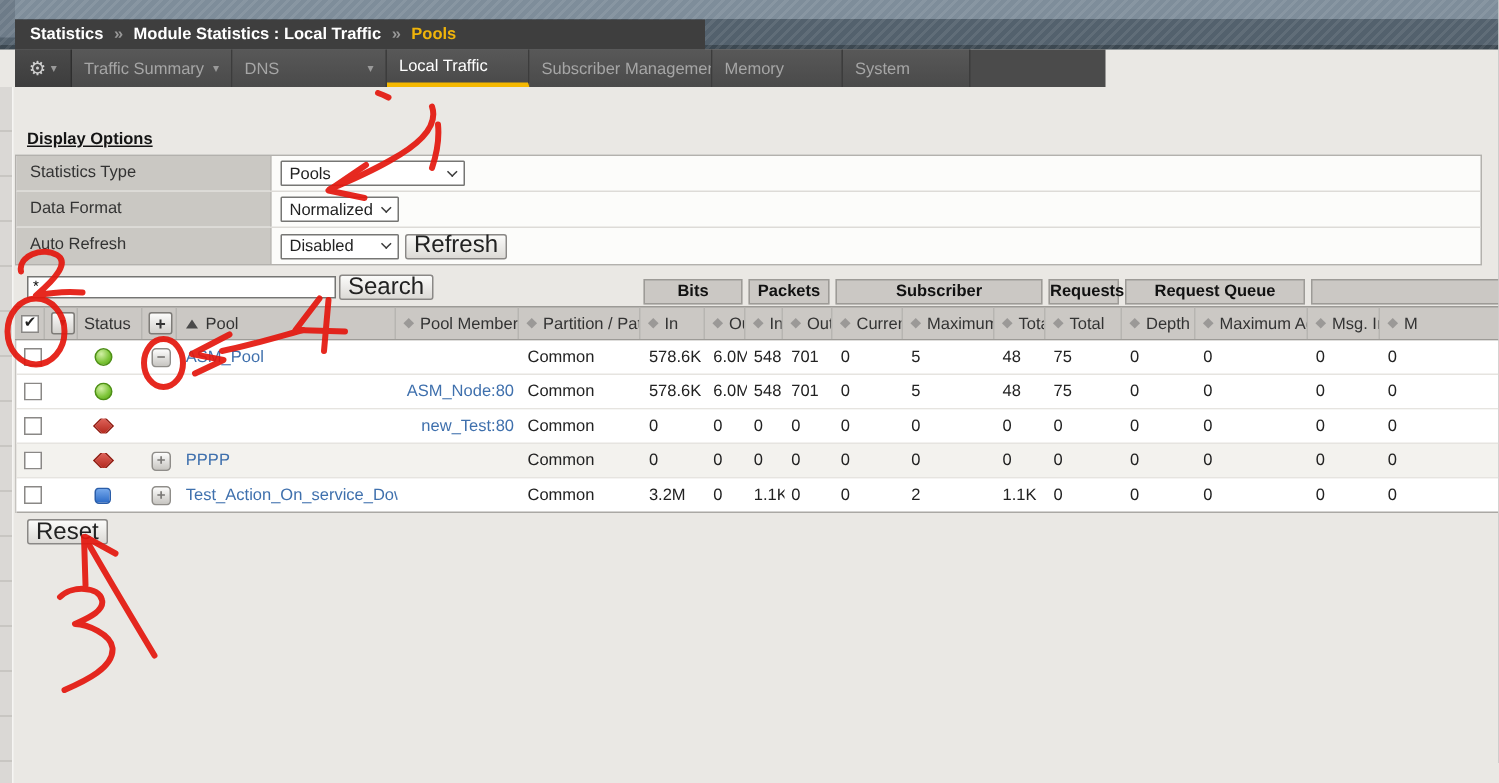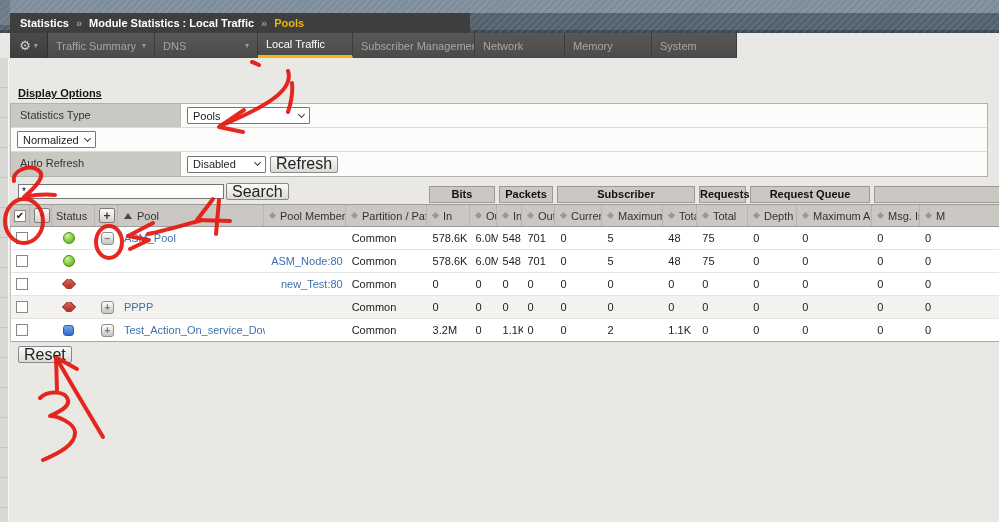--- a/index.html
+++ b/index.html
@@ -189,23 +189,20 @@
     <div class="tab t2">
       <span>DNS</span>
       <span class="caret">▾</span>
     </div>
     <div class="tab t3 active">
       <span>Local Traffic</span>
     </div>
     <div class="tab t4">
       <span>Subscriber Management</span>
     </div>
-    <div class="tab t5">
-      <span>Network</span>
-    </div>
     <div class="tab t6">
       <span>Memory</span>
     </div>
     <div class="tab t7">
       <span>System</span>
     </div>
   </div>
 
   <div class="sec-title">Display Options</div>
 
@@ -213,20 +210,21 @@
     <div class="opt-row">
       <div class="opt-label">Statistics Type</div>
       <div class="opt-value">
         <div class="select wide">
           <span>Pools</span>
           <span class="chev"></span>
         </div>
       </div>
     </div>
     <div class="opt-row">
+      <div class="opt-label">Data Format</div>
       <div class="opt-value">
         <div class="select med">
           <span>Normalized</span>
           <span class="chev"></span>
         </div>
       </div>
     </div>
     <div class="opt-row">
       <div class="opt-label">Auto Refresh</div>
       <div class="opt-value">

